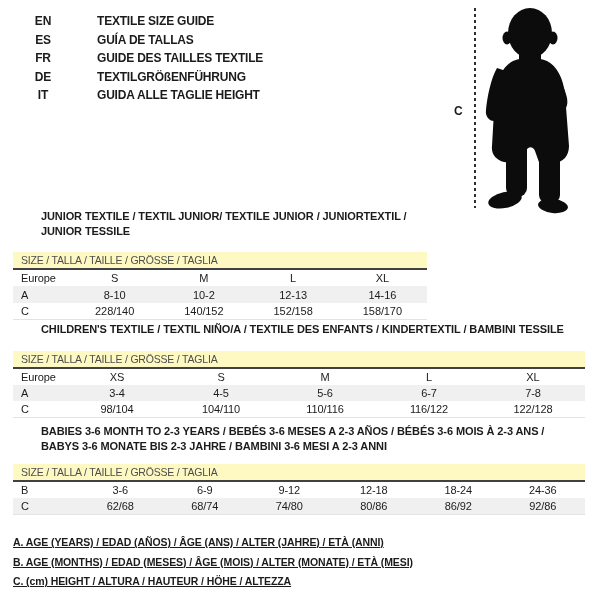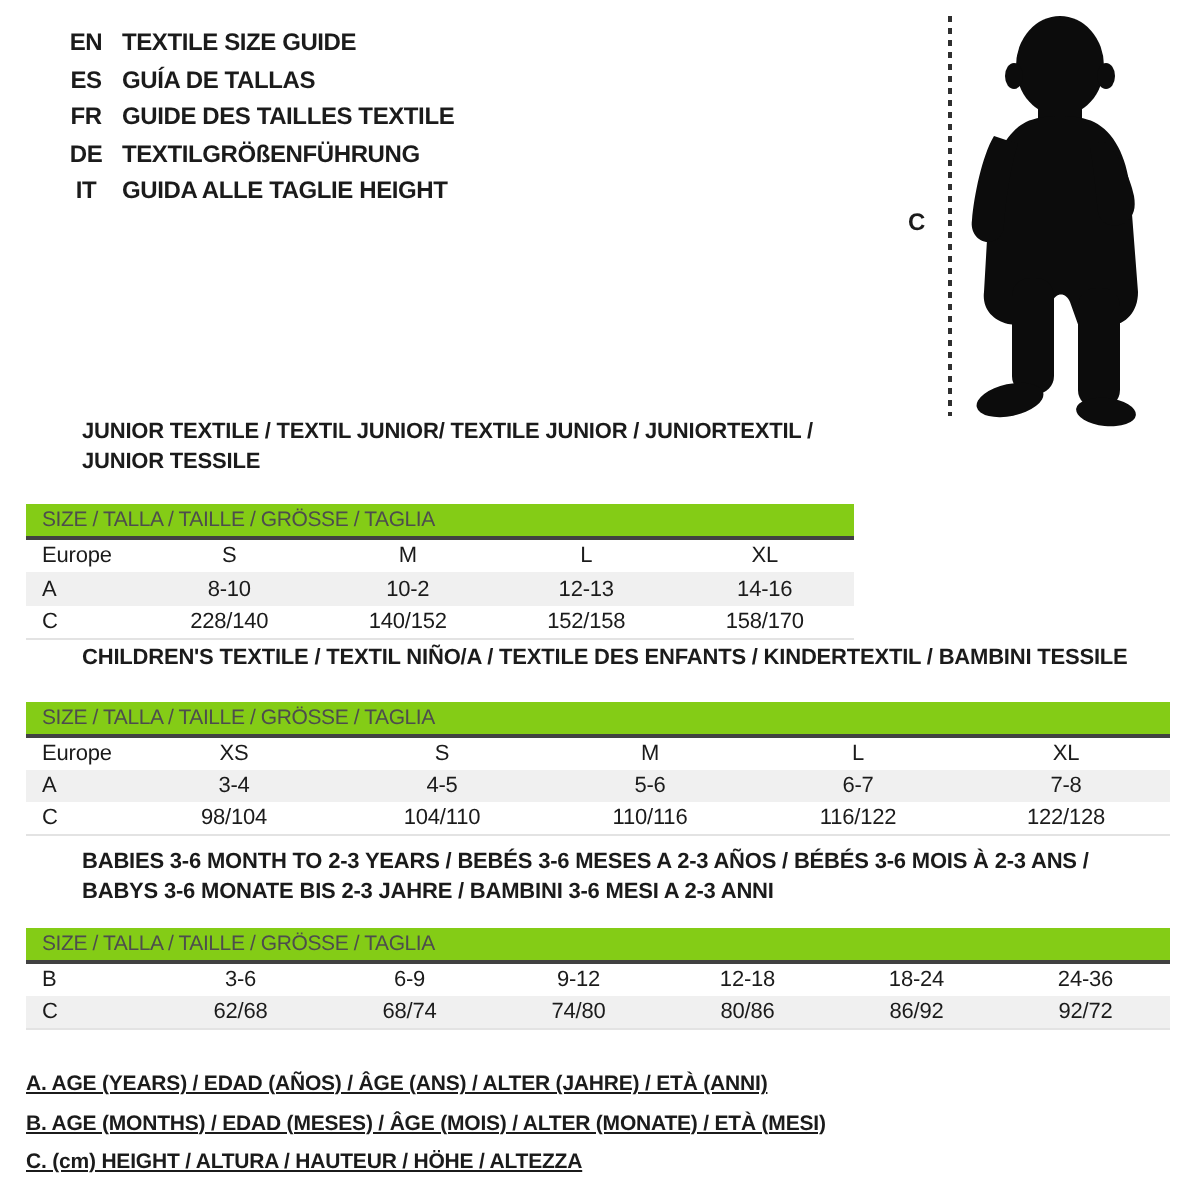--- a/index.html
+++ b/index.html
@@ -3,37 +3,37 @@
 <meta charset="utf-8">
 <style>
   * { margin:0; padding:0; box-sizing:border-box; }
   html,body { width:600px; height:600px; background:#ffffff; }
   body { font-family:"Liberation Sans", sans-serif; color:#1b1b1b; position:relative; overflow:hidden; }
 
   
   .lang-list { position:absolute; left:25px; top:12px; }
   .lang-row { display:flex; line-height:18.6px;text-align:center; }
   .lang-code { width:36px; font-weight:bold; font-size:12px; letter-spacing:-0.2px; }
-  .lang-title { font-weight:bold; font-size:12px; letter-spacing:-0.2px; }
+  .lang-title { font-weight:bold; font-size:12px; letter-spacing:-0.2px;margin-left:36px; }
 
   
   .measure-line { position:absolute; left:474px; top:8px; width:2px; height:200px;
     background:repeating-linear-gradient(to bottom,#2f2f2f 0 3px,transparent 3px 6px); }
   .measure-label { position:absolute; left:454px; top:104px; font-weight:bold; font-size:12px; }
   .baby-svg { position:absolute; left:483px; top:4px; width:110px; height:210px; }
 
   
   .tbl-section { position:absolute; left:13px; }
   .sec-junior  { top:209px; width:414px; }
   .sec-children{ top:322px; width:572px; }
   .sec-babies  { top:424px; width:572px; }
   .tbl-title { font-weight:bold; font-size:11px; letter-spacing:-0.1px; line-height:14.5px;
     margin-bottom:14px; white-space:pre-line; margin-left:28px; }
   .sec-babies .tbl-title { margin-bottom:11px; }
-  .size-header { background:#84cc16; color:#4d4d4d; font-size:10.5px; letter-spacing:-0.2px;
+  .size-header { background:#fef9c3; color:#4d4d4d; font-size:10.5px; letter-spacing:-0.2px;
     line-height:16px; height:18px; padding-left:8px; border-bottom:2px solid #414141; }
   table { width:100%; border-collapse:collapse; table-layout:fixed; font-size:11px;
     border-bottom:1px solid #e3e3e3; }
   td { height:16.4px; line-height:16px; text-align:center; padding:0; letter-spacing:-0.1px; }
   td.label { text-align:left; padding-left:8px; }
   tr.shaded { background:#f0f0f0; }
   .sec-junior  td.label { width:57px; }
   .sec-children td.label { width:52px; }
   .sec-babies  td.label { width:65px; }
 
@@ -163,21 +163,21 @@
           <td>18-24</td>
           <td>24-36</td>
         </tr>
         <tr class="shaded">
           <td class="label">C</td>
           <td>62/68</td>
           <td>68/74</td>
           <td>74/80</td>
           <td>80/86</td>
           <td>86/92</td>
-          <td>92/72</td>
+          <td>92/86</td>
         </tr>
       </tbody>
     </table>
 </div>
 
 <div class="footnotes">
     <div>A. AGE (YEARS) / EDAD (AÑOS) / ÂGE (ANS) / ALTER (JAHRE) / ETÀ (ANNI)</div>
     <div>B. AGE (MONTHS) / EDAD (MESES) / ÂGE (MOIS) / ALTER (MONATE) / ETÀ (MESI)</div>
     <div>C. (cm) HEIGHT / ALTURA / HAUTEUR / HÖHE / ALTEZZA</div>
   </div>

